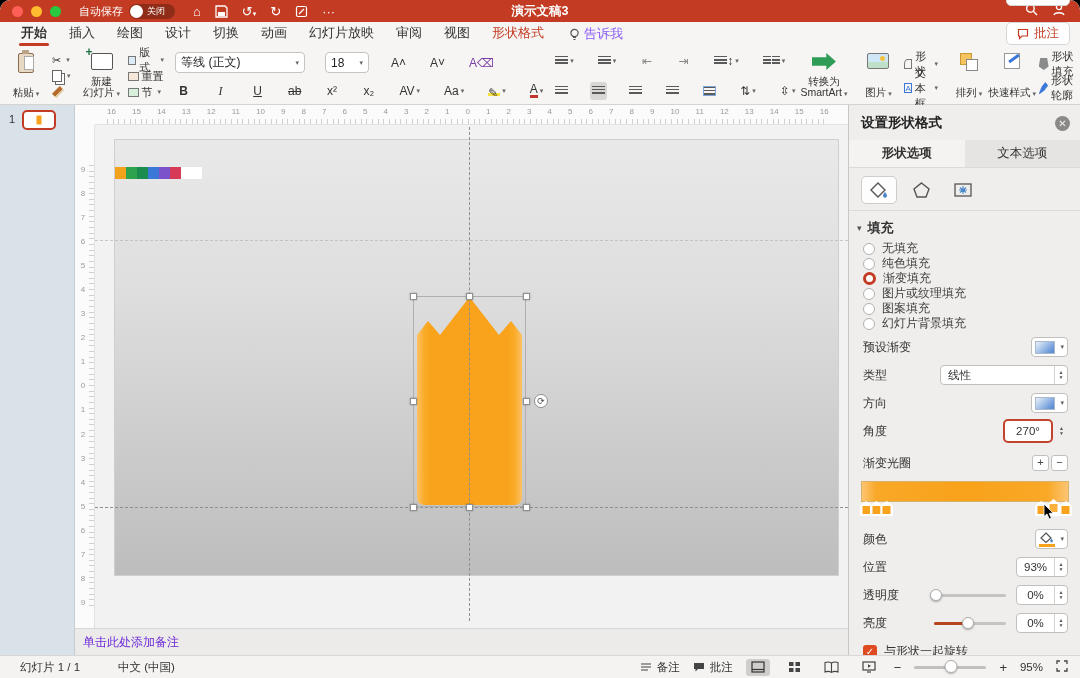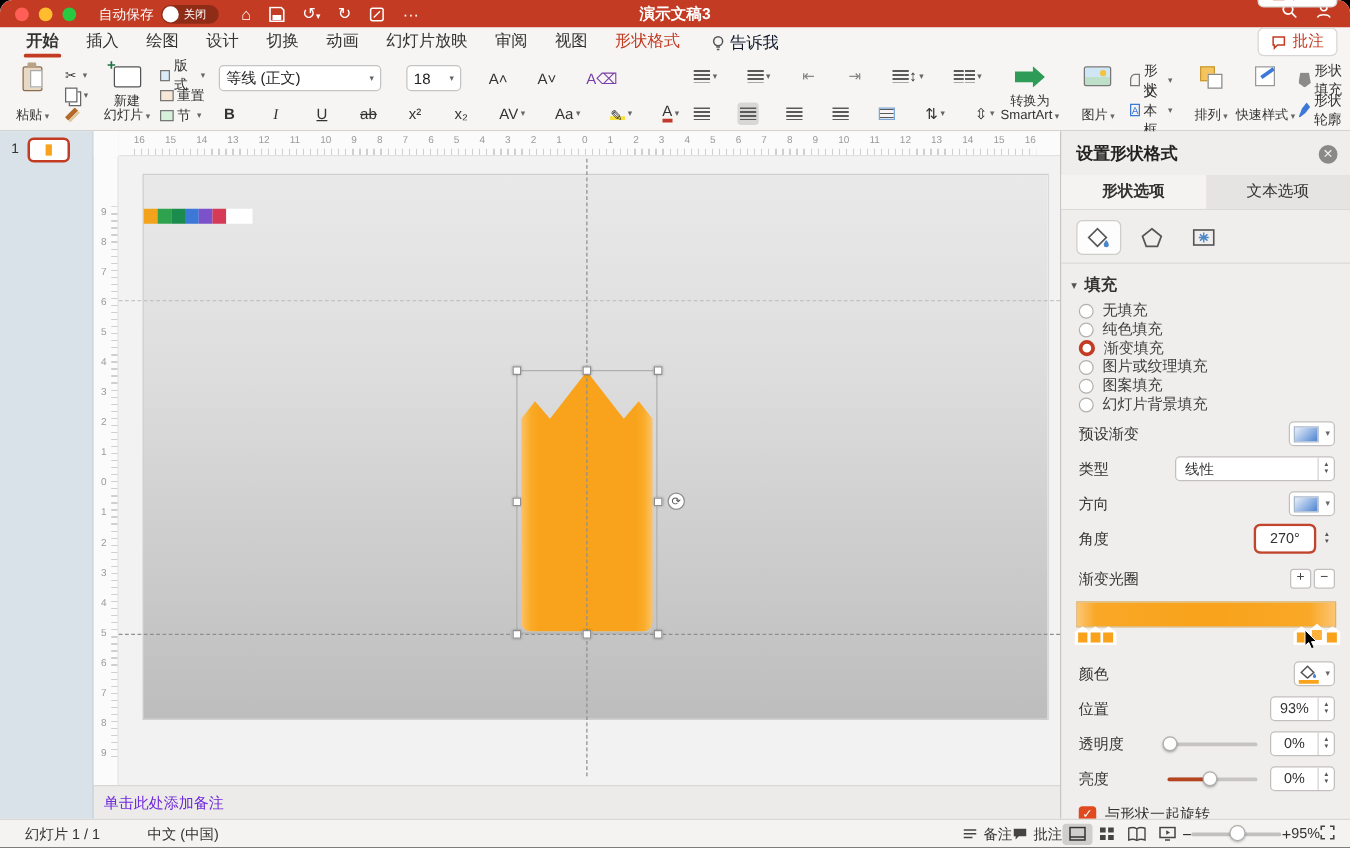--- a/index.html
+++ b/index.html
@@ -22,21 +22,21 @@
   #tb-title{position:absolute;left:0;right:0;text-align:center;font-size:12.5px;font-weight:bold;pointer-events:none;}
   .tbright{margin-left:auto;display:flex;align-items:center;gap:14px;margin-right:14px;}
 
   
   #tabrow{left:0;top:22px;width:1080px;height:25px;background:#f6f5f3;display:flex;align-items:flex-end;}
   #tablist{display:flex;align-items:flex-end;margin-left:10px;gap:0;}
   .tab{font-size:13px;color:#333;padding:3px 11px 5px 11px;position:relative;white-space:nowrap;}
   .tab.active{font-weight:bold;}
   .tab.active::after{content:"";position:absolute;left:9px;right:9px;bottom:1px;height:3px;border-radius:2px;background:#c23b22;}
   .tab.contextual{color:#c23b22;}
-  .tellme{display:flex;align-items:center;gap:4px;font-size:13px;color:#0f172a;margin-left:14px;padding-bottom:4px;}
+  .tellme{display:flex;align-items:center;gap:4px;font-size:13px;color:#8b5cf6;margin-left:14px;padding-bottom:4px;}
   .tabbtns{margin-left:auto;display:flex;gap:16px;margin-right:10px;padding-bottom:2px;flex-direction:column;}
   .pillbtn{display:flex;align-items:center;gap:5px;background:#fff;border:1px solid #d8d6d4;border-radius:5px;
     color:#c23b22;font-size:12.5px;padding:2px 10px;}
 
   
   #ribbon{left:0;top:47px;width:1080px;height:58px;background:#f6f5f3;border-bottom:1px solid #d5d3d1;
     display:flex;align-items:stretch;padding:3px 4px 2px 6px;}
   .vsep{width:1px;background:#ddDbd9;margin:4px 4px;}
   .rgroup{display:flex;align-items:stretch;gap:3px;}
   .bigbtn{display:flex;flex-direction:column;align-items:center;justify-content:space-between;
@@ -162,21 +162,21 @@
     border:1px solid #b0aeac;box-shadow:0 1px 2px rgba(0,0,0,.3);transform:translateX(-50%);}
   .chkrow{display:flex;align-items:center;gap:7px;padding:8px 12px 8px 14px;}
   .chk{width:14px;height:14px;border-radius:3px;background:#df4a20;color:#fff;font-size:10px;line-height:14px;text-align:center;}
   .linesect{border-top:1px solid #dcdad8;margin-top:4px;padding:8px 12px 0 8px;display:flex;gap:6px;align-items:center;
     font-size:13px;font-weight:bold;}
 
   
   #statusbar{left:0;top:655px;width:1080px;height:23px;background:#f4f3f1;border-top:1px solid #d9d7d5;
     display:flex;align-items:center;font-size:11.5px;color:#333;}
   #statusbar .lft{display:flex;gap:38px;margin-left:20px;}
-  #statusbar .rgt{margin-left:auto;display:flex;align-items:center;margin-right:12px;}
+  #statusbar .rgt{margin-left:auto;display:flex;align-items:center;gap:13px;margin-right:12px;}
   .sb-item{display:flex;align-items:center;gap:5px;}
   .viewbtn{width:24px;height:17px;border-radius:3px;display:flex;align-items:center;justify-content:center;}
   .viewbtn.on{background:#cfcecc;}
   .zoomslider{position:relative;width:72px;height:3px;background:#c2c0be;border-radius:2px;}
   .zoomslider .knob{position:absolute;left:50%;top:-5.5px;width:13px;height:13px;border-radius:50%;background:#fff;
     border:1px solid #b0aeac;transform:translateX(-50%);box-shadow:0 1px 2px rgba(0,0,0,.25);}
 </style>
 </head>
 <body>
 

